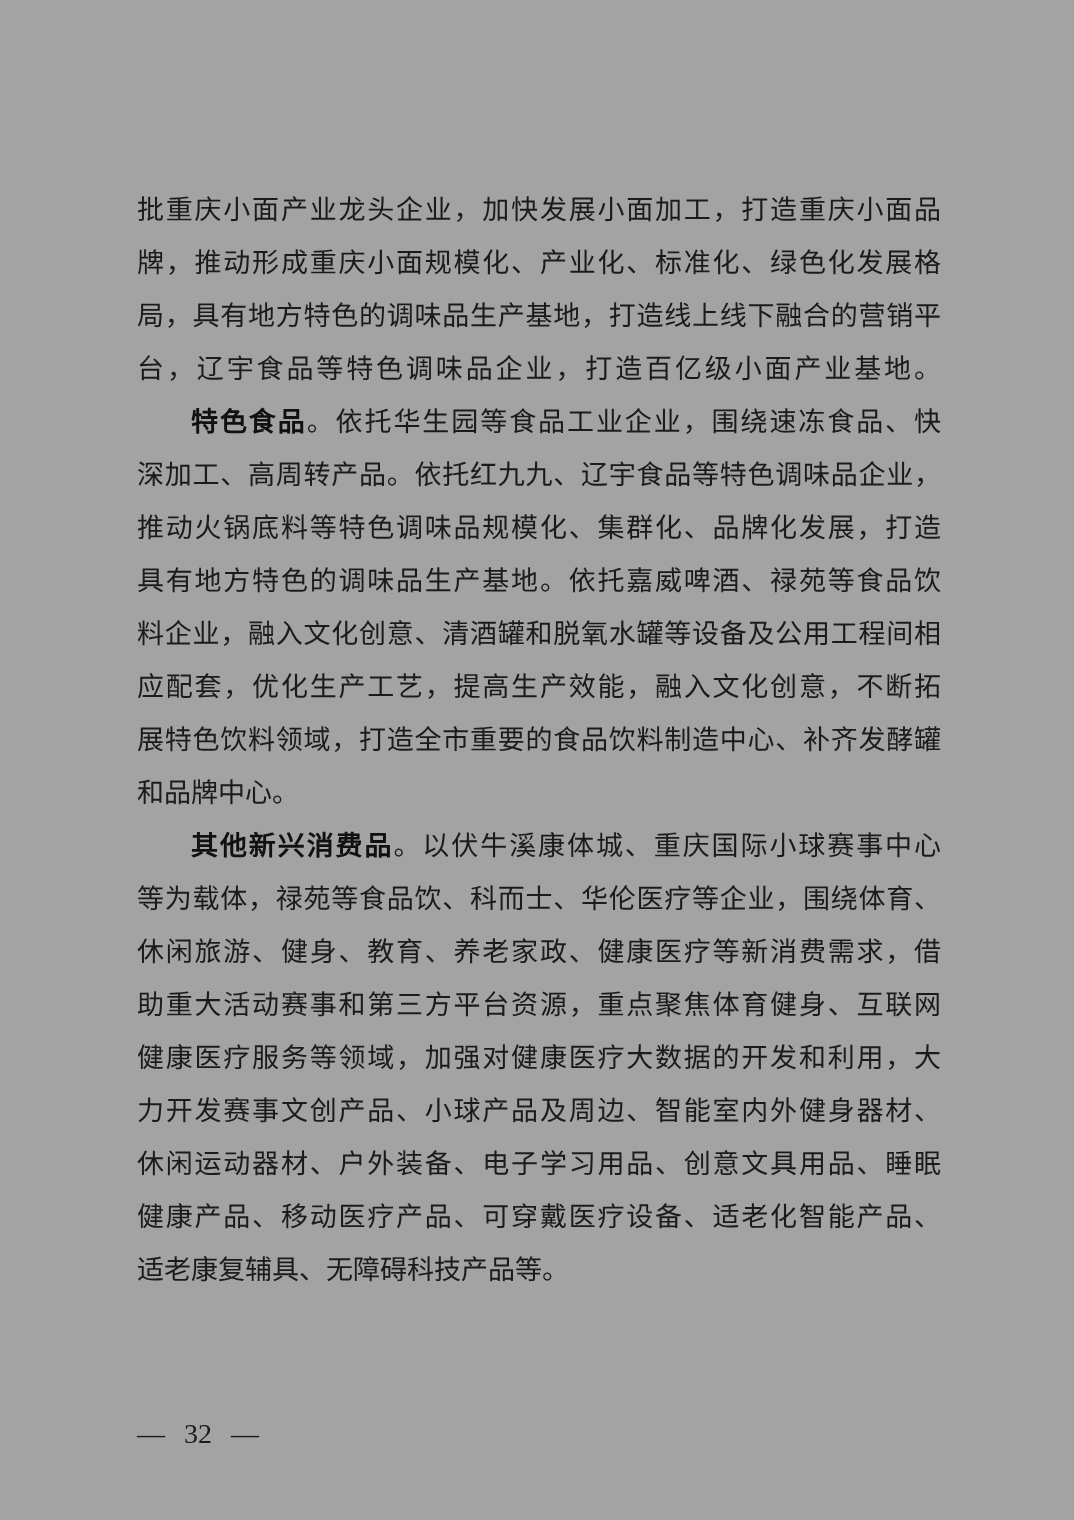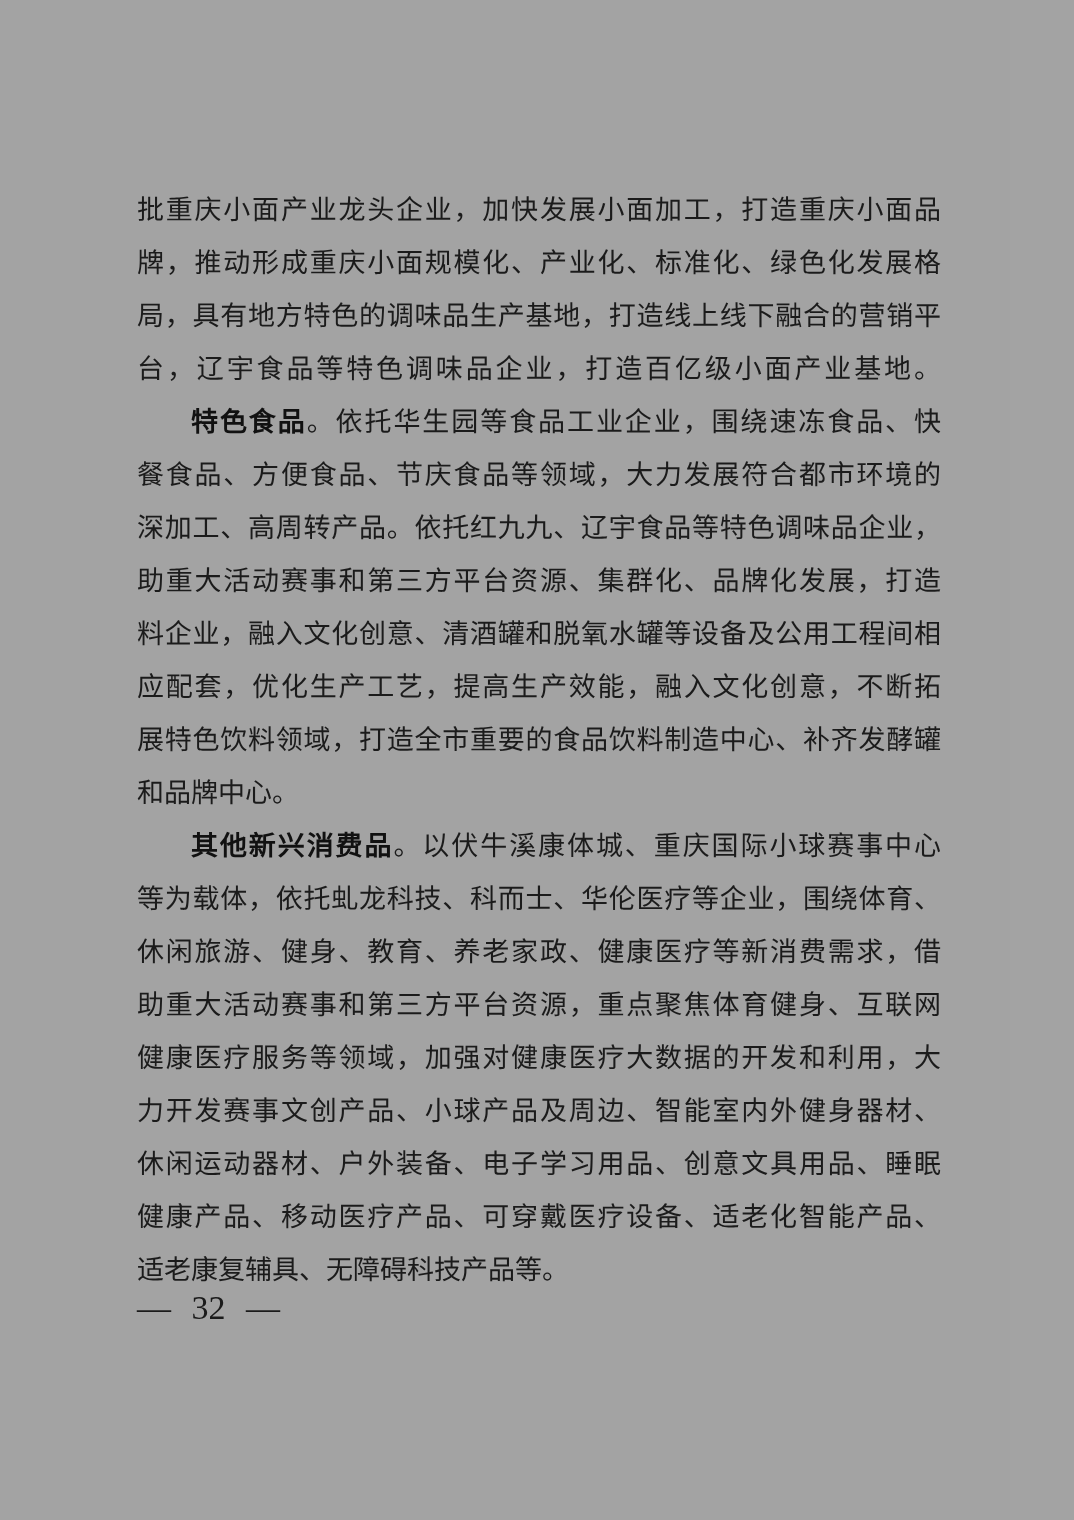--- a/index.html
+++ b/index.html
@@ -38,46 +38,46 @@
     text-indent: 2em;
     font-family: Liberation Serif, serif;
   }
   .heading {
     font-weight: 700;
     color: #111111;
   }
   .page-footer {
     position: absolute;
     left: 137px;
-    top: 1286px;
-    font-size: 34px;
+    top: 1412px;
+    font-size: 28px;
     line-height: 44px;
     word-spacing: 12px;
     color: #1b1b1b;
   }
 </style>
 </head>
 <body>
 
 <div class="page">
   <main class="text-block">
       <div class="line">批重庆小面产业龙头企业，加快发展小面加工，打造重庆小面品</div>
       <div class="line">牌，推动形成重庆小面规模化、产业化、标准化、绿色化发展格</div>
       <div class="line">局，具有地方特色的调味品生产基地，打造线上线下融合的营销平</div>
       <div class="line">台，辽宇食品等特色调味品企业，打造百亿级小面产业基地。</div>
       <div class="line indented"><span class="heading">特色食品</span>。依托华生园等食品工业企业，围绕速冻食品、快</div>
-      <div class="line">餐食品、方便食品、节庆食品等领域，大力发展符合都市环境的</div>
       <div class="line">深加工、高周转产品。依托红九九、辽宇食品等特色调味品企业，</div>
-      <div class="line">助重大活动赛事和第三方平台资源、集群化、品牌化发展，打造</div>
+      <div class="line">推动火锅底料等特色调味品规模化、集群化、品牌化发展，打造</div>
+      <div class="line">具有地方特色的调味品生产基地。依托嘉威啤酒、禄苑等食品饮</div>
       <div class="line">料企业，融入文化创意、清酒罐和脱氧水罐等设备及公用工程间相</div>
       <div class="line">应配套，优化生产工艺，提高生产效能，融入文化创意，不断拓</div>
       <div class="line">展特色饮料领域，打造全市重要的食品饮料制造中心、补齐发酵罐</div>
       <div class="line plain-end">和品牌中心。</div>
       <div class="line indented"><span class="heading">其他新兴消费品</span>。以伏牛溪康体城、重庆国际小球赛事中心</div>
-      <div class="line">等为载体，依托虬龙科技、科而士、华伦医疗等企业，围绕体育、</div>
+      <div class="line">等为载体，禄苑等食品饮、科而士、华伦医疗等企业，围绕体育、</div>
       <div class="line">休闲旅游、健身、教育、养老家政、健康医疗等新消费需求，借</div>
       <div class="line">助重大活动赛事和第三方平台资源，重点聚焦体育健身、互联网</div>
       <div class="line">健康医疗服务等领域，加强对健康医疗大数据的开发和利用，大</div>
       <div class="line">力开发赛事文创产品、小球产品及周边、智能室内外健身器材、</div>
       <div class="line">休闲运动器材、户外装备、电子学习用品、创意文具用品、睡眠</div>
       <div class="line">健康产品、移动医疗产品、可穿戴医疗设备、适老化智能产品、</div>
       <div class="line plain-end">适老康复辅具、无障碍科技产品等。</div>
     </main>
   <footer class="page-footer">
     <span>— 32 —</span>

